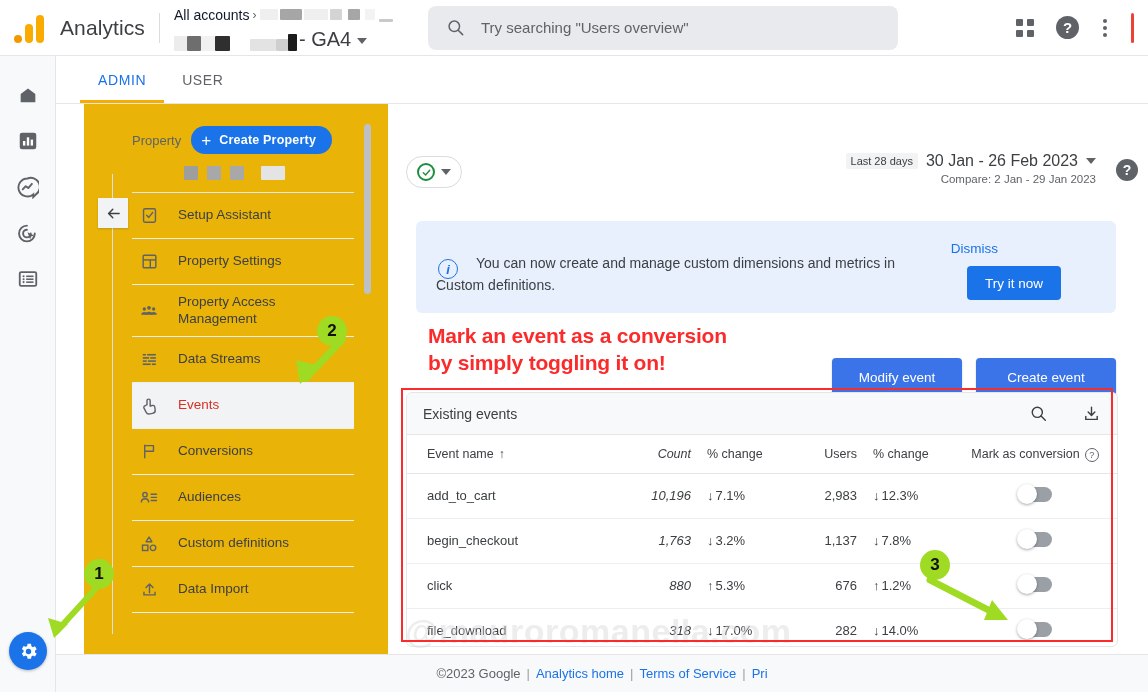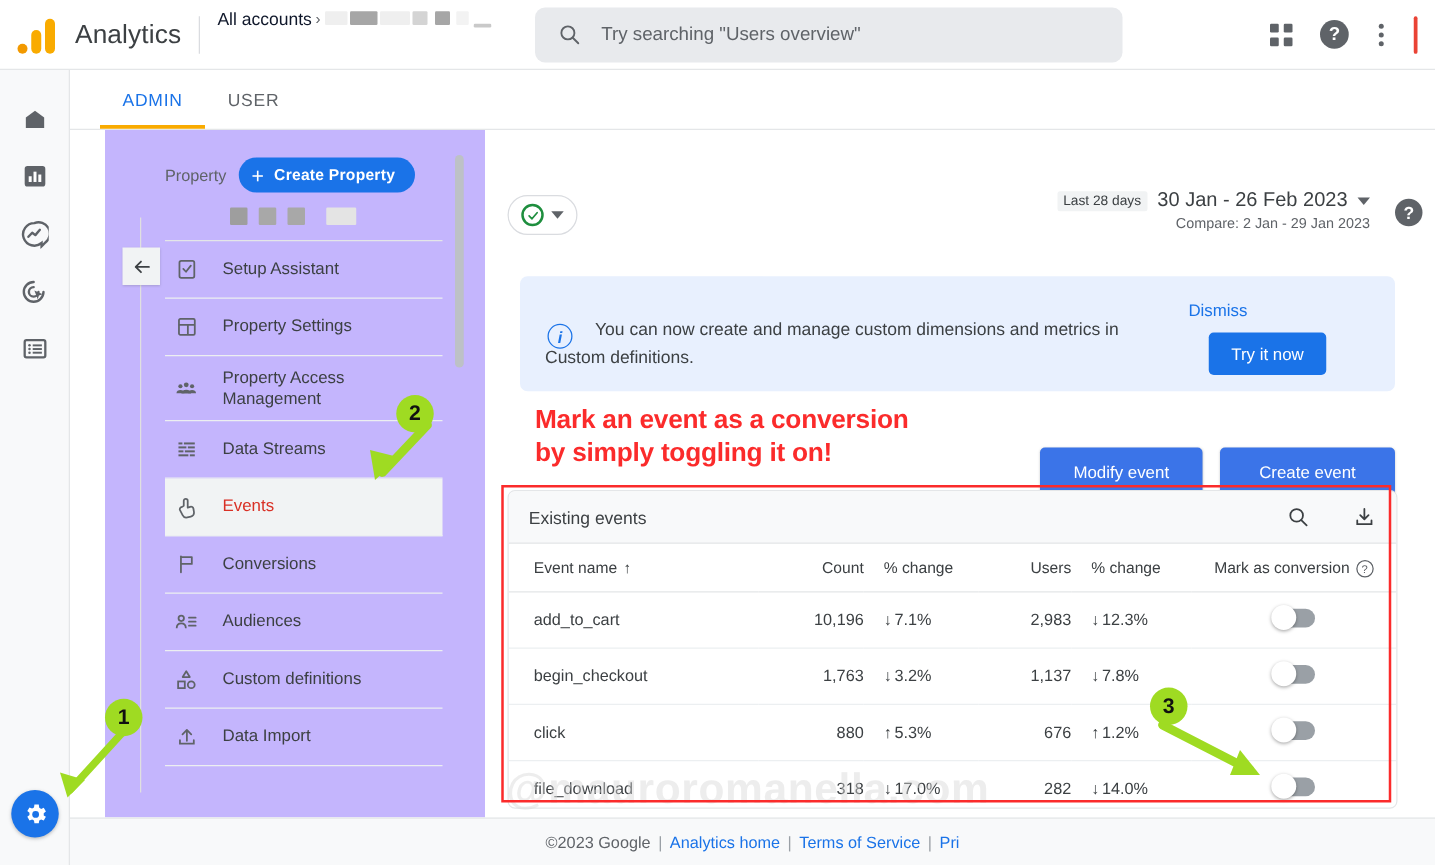--- a/index.html
+++ b/index.html
@@ -84,21 +84,21 @@
     letter-spacing: .6px; color: #5f6368; cursor: pointer; position: relative;
   }
   .tab.active { color: #1a73e8; }
   .tab.active::after {
     content: ""; position: absolute; left: 0; right: 0; bottom: 0; height: 3px; background: #f9ab00;
   }
 
   
   .navpanel {
     position: absolute; left: 84px; top: 104px; width: 304px; height: 550px;
-    background: #c4b5fd; overflow: hidden;
+    background: #eab308; overflow: hidden;
   }
   .prop-head { display: flex; align-items: center; padding: 22px 0 0 48px; }
   .prop-label { font-size: 13px; color: #5f6368; }
   .btn-create-prop {
     margin-left: 10px; background: #1a73e8; color: #fff; border: none; border-radius: 17px;
     height: 28px; padding: 0 16px 0 10px; font-size: 12.5px; font-weight: bold;
     display: inline-flex; align-items: center; gap: 8px; cursor: pointer; letter-spacing: .2px;
   }
   .plus-g { font-size: 17px; font-weight: 400; line-height: 1; }
   .prop-redacts { display: flex; gap: 9px; padding: 12px 0 0 100px; }
@@ -202,21 +202,21 @@
   table.evtable { width: 100%; border-collapse: collapse; }
   table.evtable th {
     font-size: 12.5px; color: #3c4043; font-weight: normal; padding: 12px 0 11px;
     border-bottom: 1px solid #e4e6e8; white-space: nowrap;
   }
   table.evtable td {
     font-size: 13px; color: #3c4043; padding: 13px 0; border-bottom: 1px solid #eceff1;
     white-space: nowrap;
   }
   .c-name { text-align: left; padding-left: 20px !important; width: 200px; }
-  .c-count { text-align: right; width: 84px; }
+  .c-count { text-align: right; width: 84px; font-style: italic; }
   .c-chg { text-align: left; padding-left: 16px !important; width: 92px; }
   .c-users { text-align: right; width: 74px; }
   .c-chg2 { text-align: left; padding-left: 16px !important; width: 96px; }
   .c-mark { text-align: center; }
   .sort-arrow { font-size: 12px; margin-left: 5px; }
   .delta-dn { color: #d93025; }
   .delta-up { color: #1e8e3e; }
   .arr { font-weight: bold; margin-right: 2px; }
   .qmark {
     display: inline-flex; align-items: center; justify-content: center; width: 14px; height: 14px;
@@ -284,20 +284,31 @@
       <div class="acct-line1">
         <span class="acct-all">All accounts</span>
         <span class="acct-chev">›</span>
         <span class="redact" style="width:18px;height:11px;background:#efefef;"></span>
         <span class="redact" style="width:22px;height:11px;background:#a6a6a6;margin-left:2px;"></span>
         <span class="redact" style="width:24px;height:11px;background:#efefef;margin-left:2px;"></span>
         <span class="redact" style="width:12px;height:11px;background:#d4d4d4;margin-left:2px;"></span>
         <span class="redact" style="width:12px;height:11px;background:#a6a6a6;margin-left:6px;"></span>
         <span class="redact" style="width:10px;height:11px;background:#f3f3f3;margin-left:5px;"></span>
         <span class="redact" style="width:14px;height:3px;background:#c9c9c9;margin-left:4px;align-self:flex-end;margin-bottom:2px;"></span>
+      </div>
+      <div class="acct-line2">
+        <span class="redact" style="width:13px;height:15px;background:#ececec;"></span>
+        <span class="redact" style="width:14px;height:15px;background:#6e6e6e;"></span>
+        <span class="redact" style="width:14px;height:15px;background:#f1f1f1;"></span>
+        <span class="redact" style="width:15px;height:15px;background:#2f2f2f;"></span>
+        <span class="redact" style="width:26px;height:12px;background:#e3e3e3;margin-left:20px;"></span>
+        <span class="redact" style="width:12px;height:12px;background:#cfcfcf;"></span>
+        <span class="redact" style="width:9px;height:17px;background:#1b1b1b;"></span>
+        <span class="ga4-txt">- GA4</span>
+        <span class="ga4-caret"></span>
       </div>
     </div>
 
     <div class="searchbar">
       <svg width="19" height="19" viewBox="0 0 24 24">
         <circle cx="10.5" cy="10.5" r="6.6" fill="none" stroke="#5f6368" stroke-width="1.9"></circle>
         <line x1="15.4" y1="15.4" x2="21" y2="21" stroke="#5f6368" stroke-width="1.9" stroke-linecap="round"></line>
       </svg>
       <span class="ph">Try searching "Users overview"</span>
     </div>

